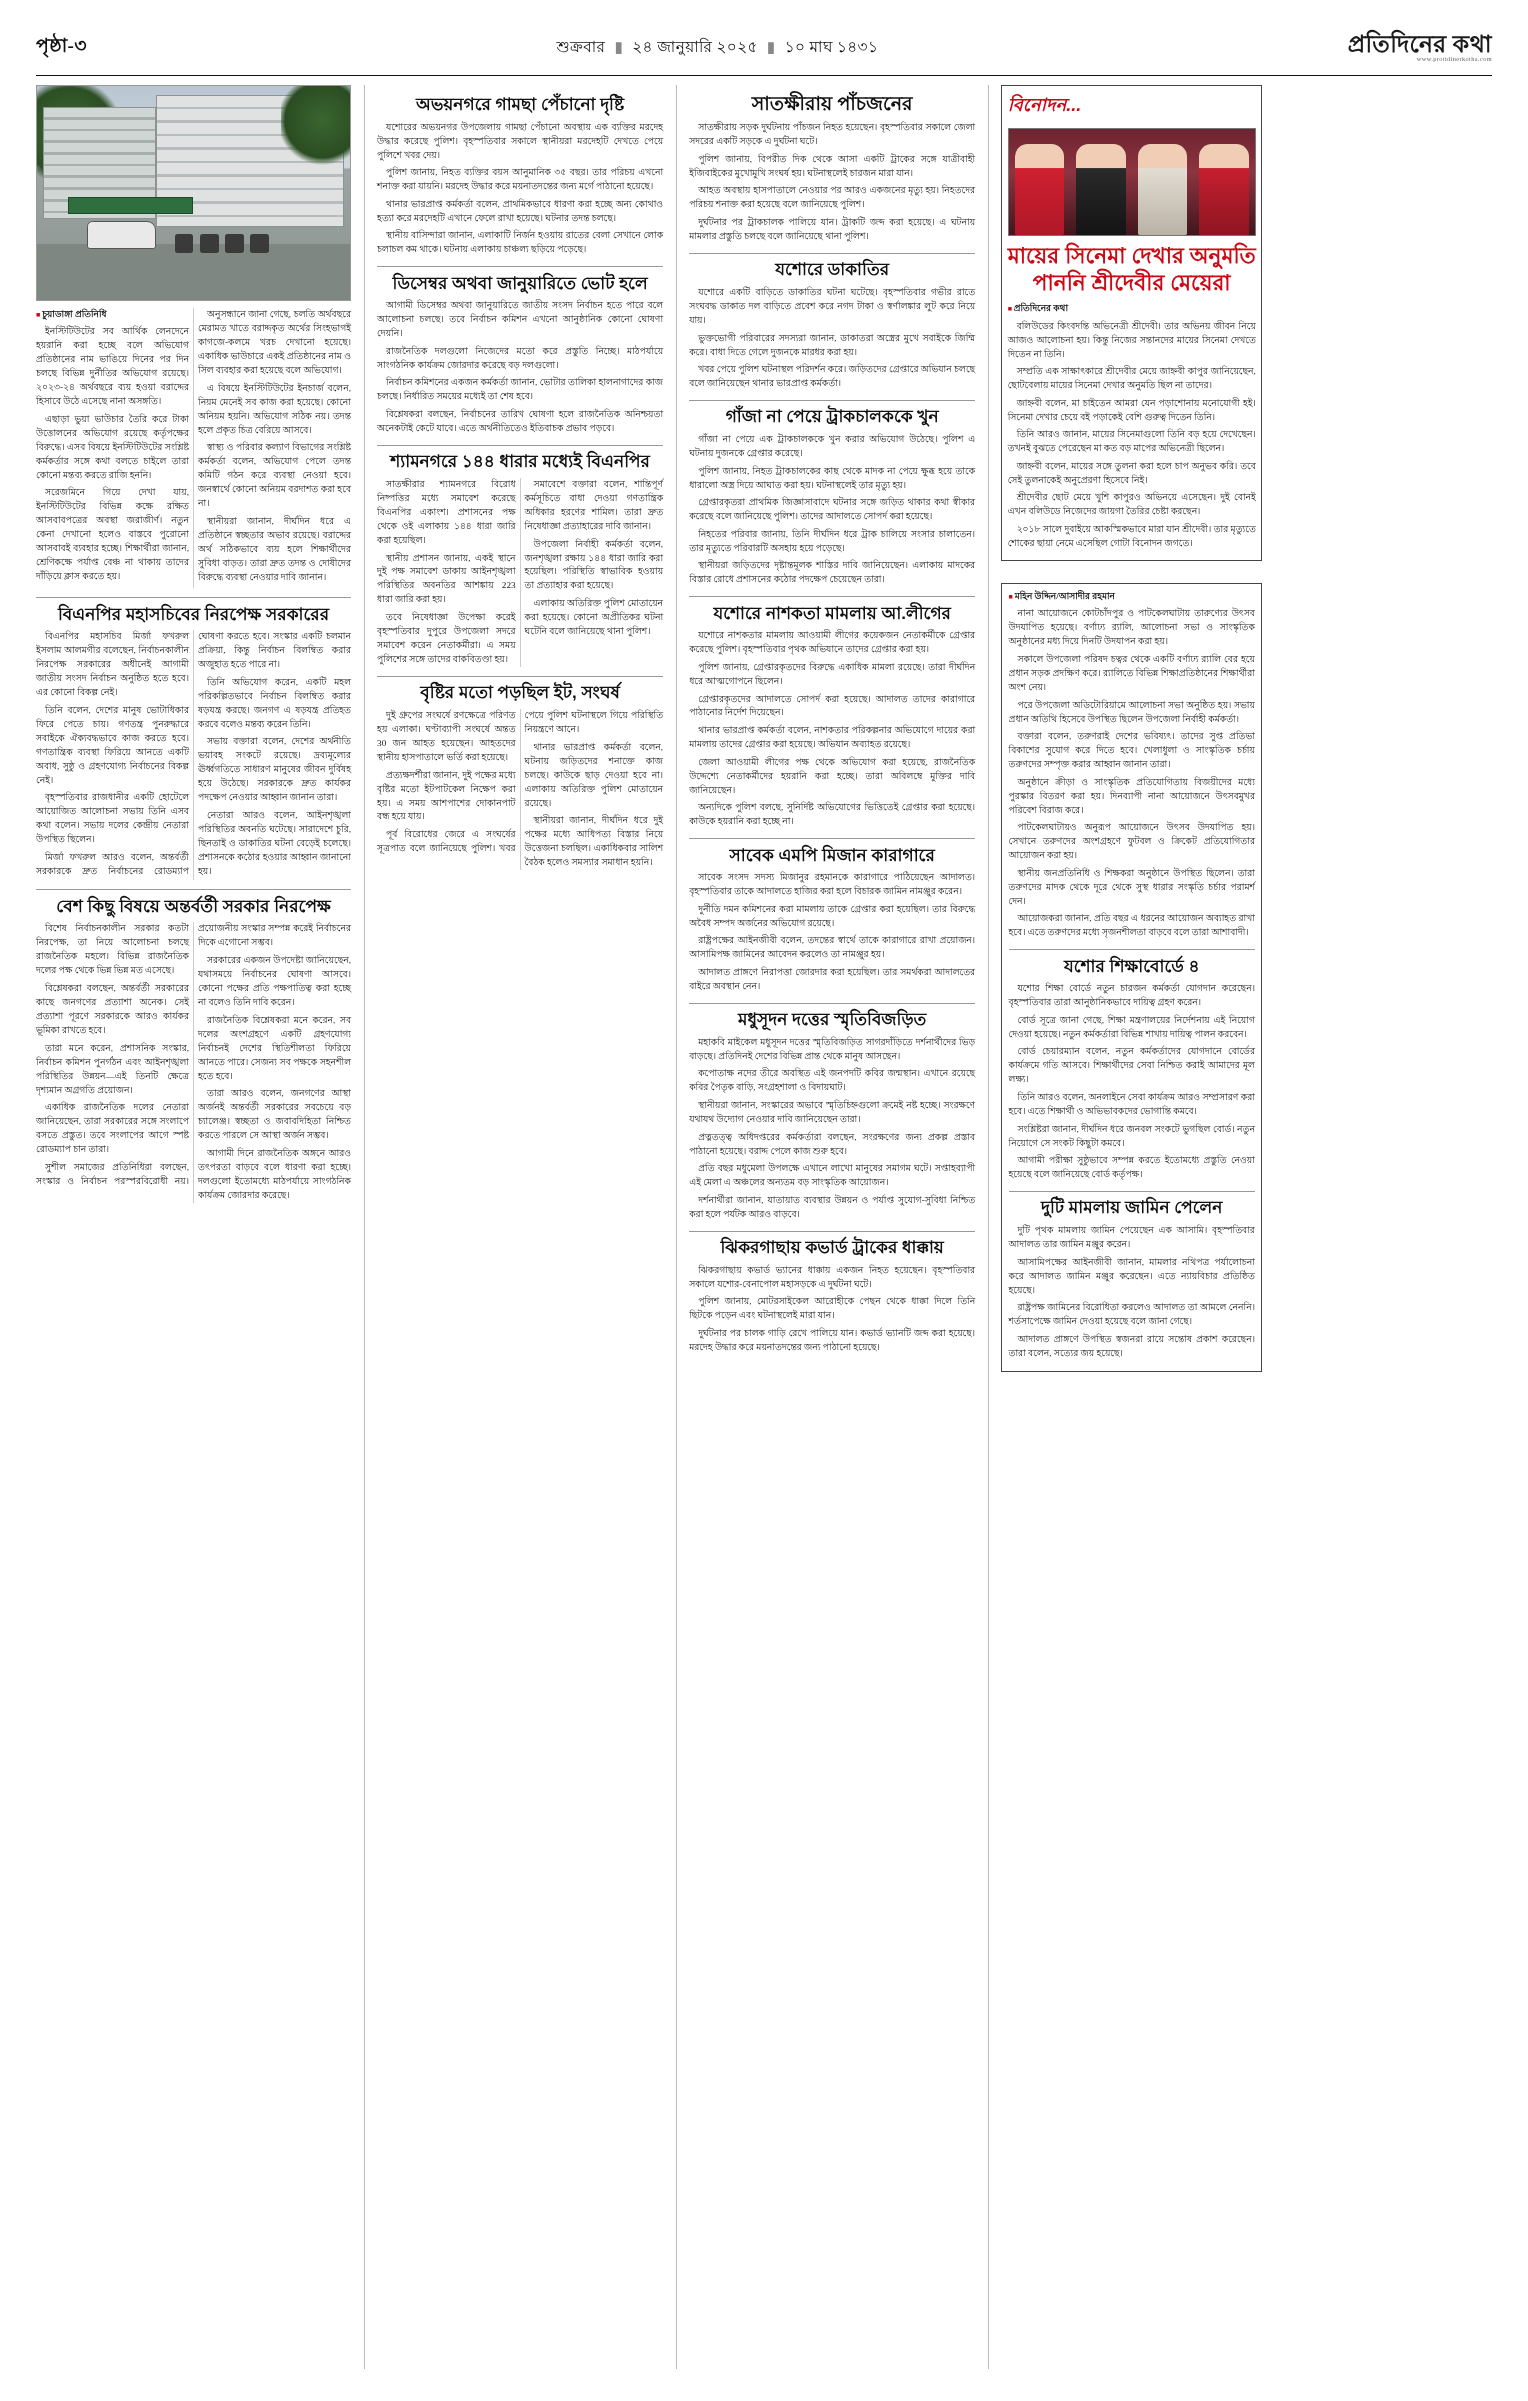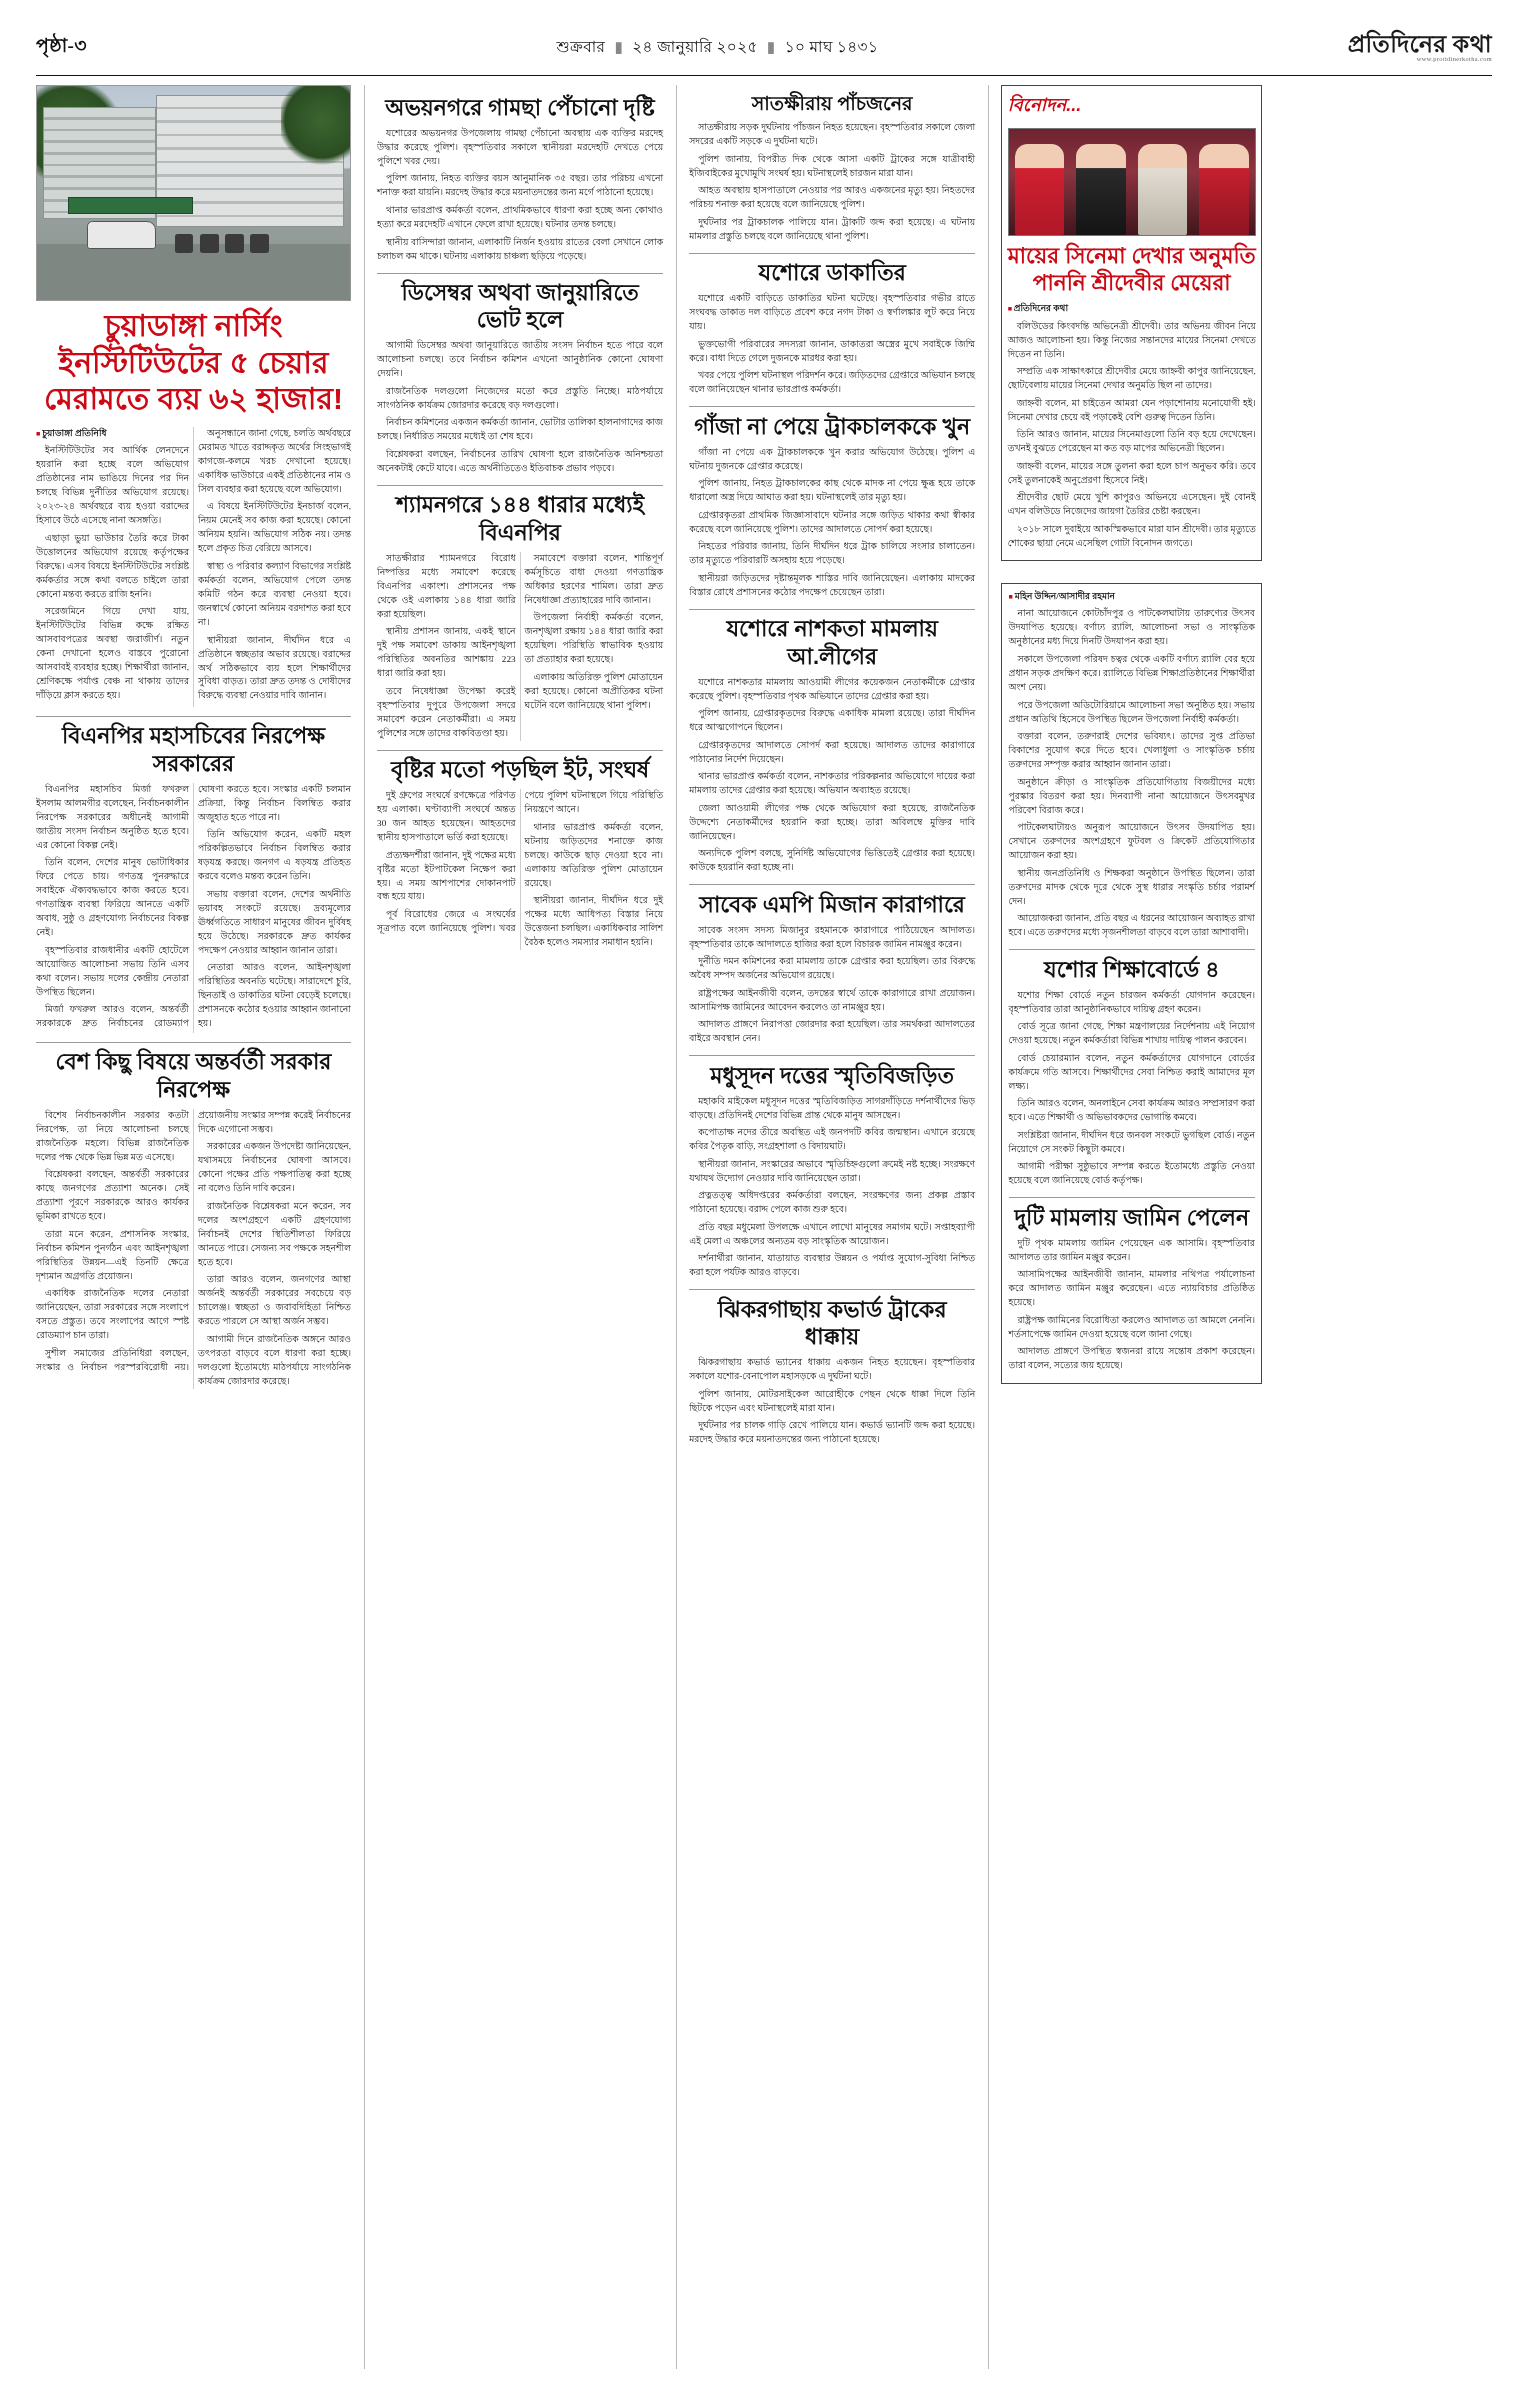--- a/index.html
+++ b/index.html
@@ -139,21 +139,21 @@
   .lead-headline {
     color: #cc0a16;
     font-size: 30px;
     line-height: 1.22;
     font-weight: bold;
     text-align: center;
     margin: 5.4px 0 9px 0;
     font-family: "Liberation Sans", sans-serif;
   }
   .hl {
-    font-size: 22px;
+    font-size: 17px;
     font-weight: bold;
     text-align: center;
     line-height: 1.25;
     margin: 9px 0 5.4px 0;
     padding-top: 5.4px;
     border-top: 0.9px solid #999;
     font-family: "Liberation Sans", sans-serif;
   }
   .hl.no-rule { border-top: none; padding-top: 0; }
   .hl-red {
@@ -267,21 +267,20 @@
         <div class="tree2"></div>
         <div class="sign"></div>
         <div class="road"></div>
         <div class="car"></div>
         <div class="bike b1"></div>
         <div class="bike b2"></div>
         <div class="bike b3"></div>
         <div class="bike b4"></div>
       </div>
 
-      <div class="lead-headline">চুয়াডাঙ্গা নার্সিং ইনস্টিটিউটের ৫ চেয়ার মেরামতে ব্যয় ৬২ হাজার!</div>
 
       <div class="body-text two-col">
         <div class="byline">চুয়াডাঙ্গা প্রতিনিধি</div>
         <p>ইনস্টিটিউটের সব আর্থিক লেনদেনে হয়রানি করা হচ্ছে বলে অভিযোগ প্রতিষ্ঠানের নাম ভাঙিয়ে দিনের পর দিন চলছে বিভিন্ন দুর্নীতির অভিযোগ রয়েছে। ২০২৩-২৪ অর্থবছরে ব্যয় হওয়া বরাদ্দের হিসাবে উঠে এসেছে নানা অসঙ্গতি।</p>
         <p>এছাড়া ভুয়া ভাউচার তৈরি করে টাকা উত্তোলনের অভিযোগ রয়েছে কর্তৃপক্ষের বিরুদ্ধে। এসব বিষয়ে ইনস্টিটিউটের সংশ্লিষ্ট কর্মকর্তার সঙ্গে কথা বলতে চাইলে তারা কোনো মন্তব্য করতে রাজি হননি।</p>
         <p>সরেজমিনে গিয়ে দেখা যায়, ইনস্টিটিউটের বিভিন্ন কক্ষে রক্ষিত আসবাবপত্রের অবস্থা জরাজীর্ণ। নতুন কেনা দেখানো হলেও বাস্তবে পুরোনো আসবাবই ব্যবহার হচ্ছে। শিক্ষার্থীরা জানান, শ্রেণিকক্ষে পর্যাপ্ত বেঞ্চ না থাকায় তাদের দাঁড়িয়ে ক্লাস করতে হয়।</p>
         <p>অনুসন্ধানে জানা গেছে, চলতি অর্থবছরে মেরামত খাতে বরাদ্দকৃত অর্থের সিংহভাগই কাগজে-কলমে খরচ দেখানো হয়েছে। একাধিক ভাউচারে একই প্রতিষ্ঠানের নাম ও সিল ব্যবহার করা হয়েছে বলে অভিযোগ।</p>
         <p>এ বিষয়ে ইনস্টিটিউটের ইনচার্জ বলেন, নিয়ম মেনেই সব কাজ করা হয়েছে। কোনো অনিয়ম হয়নি। অভিযোগ সঠিক নয়। তদন্ত হলে প্রকৃত চিত্র বেরিয়ে আসবে।</p>
         <p>স্বাস্থ্য ও পরিবার কল্যাণ বিভাগের সংশ্লিষ্ট কর্মকর্তা বলেন, অভিযোগ পেলে তদন্ত কমিটি গঠন করে ব্যবস্থা নেওয়া হবে। জনস্বার্থে কোনো অনিয়ম বরদাশত করা হবে না।</p>
         <p>স্থানীয়রা জানান, দীর্ঘদিন ধরে এ প্রতিষ্ঠানে স্বচ্ছতার অভাব রয়েছে। বরাদ্দের অর্থ সঠিকভাবে ব্যয় হলে শিক্ষার্থীদের সুবিধা বাড়ত। তারা দ্রুত তদন্ত ও দোষীদের বিরুদ্ধে ব্যবস্থা নেওয়ার দাবি জানান।</p>

